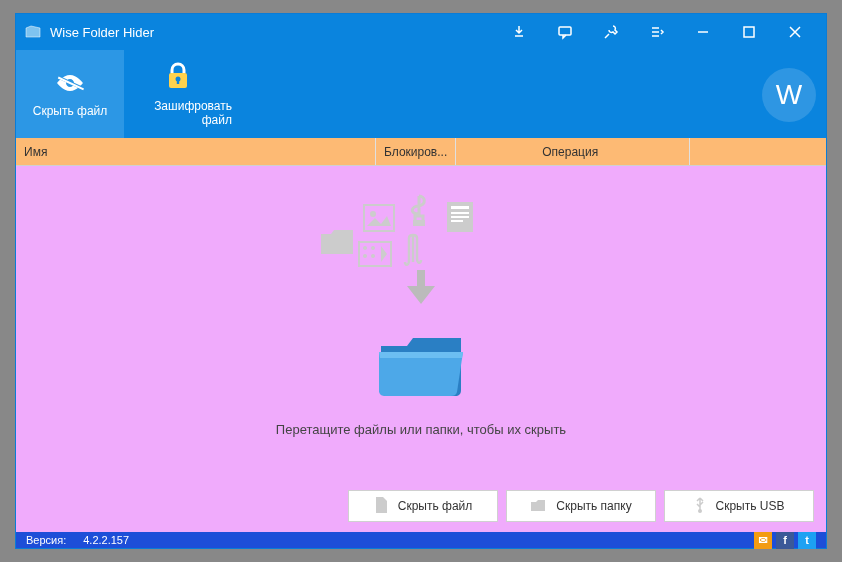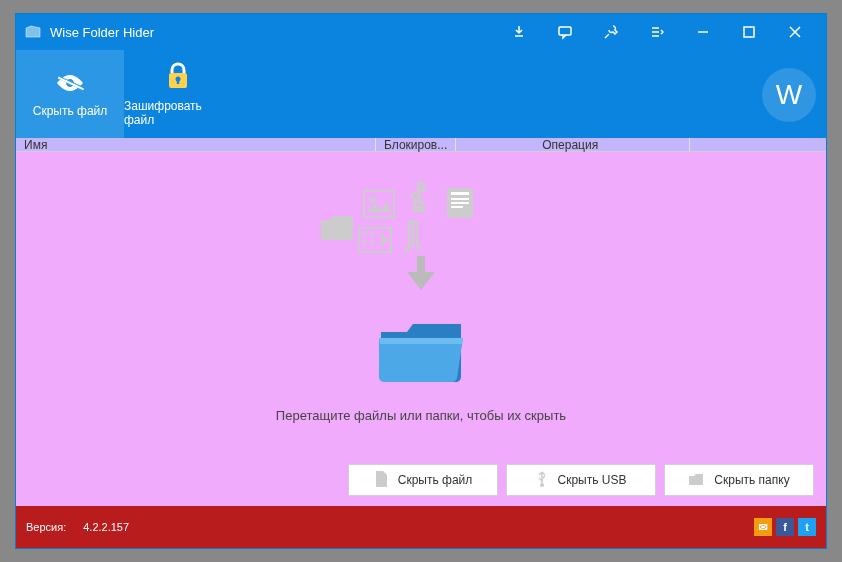--- a/index.html
+++ b/index.html
@@ -1,47 +1,47 @@
 <!DOCTYPE html>
 <html><head>
 <meta charset="utf-8">
 <style>
 * { margin: 0; padding: 0; box-sizing: border-box; font-family: "Segoe UI", Tahoma, sans-serif; }
 body { background: #888; display: flex; justify-content: center; align-items: center; height: 562px; width: 842px; }
-.window { width: 812px; height: 536px; background: #fff; border: 1px solid #0a7cd6; display: flex; flex-direction: column; position: relative; }
+.window { width: 812px; height: 536px; background: #fff; border: 1px solid #0a7cd6; display: flex; flex-direction: column; position: relative; text-align: right; }
 .titlebar { height: 36px; background: #0a84de; display: flex; align-items: center; padding: 0 8px; color: #fff; }
 .titlebar-icon { width: 18px; height: 18px; margin-right: 8px; }
 .titlebar-title { font-size: 13px; flex: 0 0 auto; }
 .titlebar-spacer { flex: 1; }
 .titlebar-btns { display: flex; gap: 0; }
 .titlebar-btn { width: 46px; height: 36px; display: flex; align-items: center; justify-content: center; cursor: pointer; }
 .titlebar-btn svg { stroke: #fff; fill: none; }
 .toolbar { height: 88px; background: #0a84de; display: flex; align-items: stretch; position: relative; }
 .tool-tab { width: 108px; display: flex; flex-direction: column; align-items: center; justify-content: center; color: #fff; font-size: 12px; cursor: pointer; gap: 6px; }
 .tool-tab.selected { background: #2c97e5; }
 .tool-tab-icon svg { fill: #fff; }
 .wlogo { position: absolute; right: 10px; top: 18px; width: 54px; height: 54px; border-radius: 50%; background: rgba(255,255,255,0.15); display:flex; align-items:center; justify-content:center; color:#fff; font-size:28px; font-weight:300; }
-.cols { height: 14px; display: flex; border-bottom: 1px solid #d0d0d0; font-size: 12px; color: #333; background:#c4b5fd; }
+.cols { height: 28px; display: flex; border-bottom: 1px solid #d0d0d0; font-size: 12px; color: #333; background:#fdba74; }
 .col { padding: 4px 8px; border-right: 1px solid #e0e0e0; display:flex; align-items:center; }
 .col-name { flex: 0 0 360px; }
 .col-lock { flex: 0 0 74px; }
 .col-status { flex: 0 0 78px; margin-top: 32px; }
 .col-op { flex: 1; border-right: 1px solid #e0e0e0; }
 .col-last { flex: 0 0 136px; border-right:none; }
 .main { flex: 1; background: #f0abfc; position: relative; }
 .drop-area { position: absolute; top: 0; left: 0; right: 0; bottom: 0; display:flex; flex-direction:column; align-items:center; justify-content:flex-start; padding-top:28px; }
 .file-icons { position:relative; width: 240px; height: 80px; }
 .file-icons svg { position:absolute; fill:#ccc; }
 .arrow-down svg { fill:#bbb; }
 .big-folder { margin-top: 18px; }
 .drop-text { margin-top: 18px; font-size: 13px; color: #444; }
 .bottom-buttons { position:absolute; right: 12px; bottom: 10px; display:flex; gap: 8px; }
 .btn { width: 150px; height: 32px; border: 1px solid #d0d0d0; background:#fff; display:flex; align-items:center; justify-content:center; gap:10px; font-size:12px; color:#333; cursor:pointer; }
 .btn svg { fill: #bbb; }
-.statusbar { height: 42px; background: #b91c1c; display:flex; align-items:center; color:#fff; font-size:11px; padding:0 10px; }
+.statusbar { height: 16px; background: #1d4ed8; display:flex; align-items:center; color:#fff; font-size:11px; padding:0 10px; }
 .statusbar-spacer { flex:1; }
 .social { display:flex; gap:4px; }
 .social-btn { width:18px; height:18px; display:flex; align-items:center; justify-content:center; font-size:11px; font-weight:bold; color:#fff; }
 .social-mail { background:#f39c12; }
 .social-fb { background:#3b5998; }
 .social-tw { background:#1da1f2; }
 </style>
 </head>
 <body>
 
@@ -180,31 +180,31 @@
     </div>
 
     <div class="bottom-buttons">
       <div class="btn">
         <span><svg width="14" height="16" viewBox="0 0 14 16">
               <path d="M2 0 L9 0 L13 4 L13 16 L2 16 Z" fill="#ccc"></path>
             </svg></span>
         <span>Скрыть файл</span>
       </div>
       <div class="btn">
+        <span><svg width="16" height="14" viewBox="0 0 16 14">
+              <path d="M1 4 L6 4 L8 2 L15 2 L15 13 L1 13 Z" fill="#ccc"></path>
+            </svg></span>
+        <span>Скрыть папку</span>
+      </div>
+      <div class="btn">
         <span><svg width="12" height="16" viewBox="0 0 12 16">
               <path d="M6 1 L6 13 M6 1 L3 4 M6 1 L9 4 M3 7 L6 10 M9 5 L6 8" stroke="#ccc" stroke-width="1.5" fill="none"></path>
               <circle cx="6" cy="14" r="2" fill="#ccc"></circle>
             </svg></span>
         <span>Скрыть USB</span>
-      </div>
-      <div class="btn">
-        <span><svg width="16" height="14" viewBox="0 0 16 14">
-              <path d="M1 4 L6 4 L8 2 L15 2 L15 13 L1 13 Z" fill="#ccc"></path>
-            </svg></span>
-        <span>Скрыть папку</span>
       </div>
     </div>
   </div>
 
   <div class="statusbar">
     <span>Версия:</span>
     <span style="margin-left:17px">4.2.2.157</span>
     <span class="statusbar-spacer"></span>
     <div class="social">
       <div class="social-btn social-mail">✉</div>

